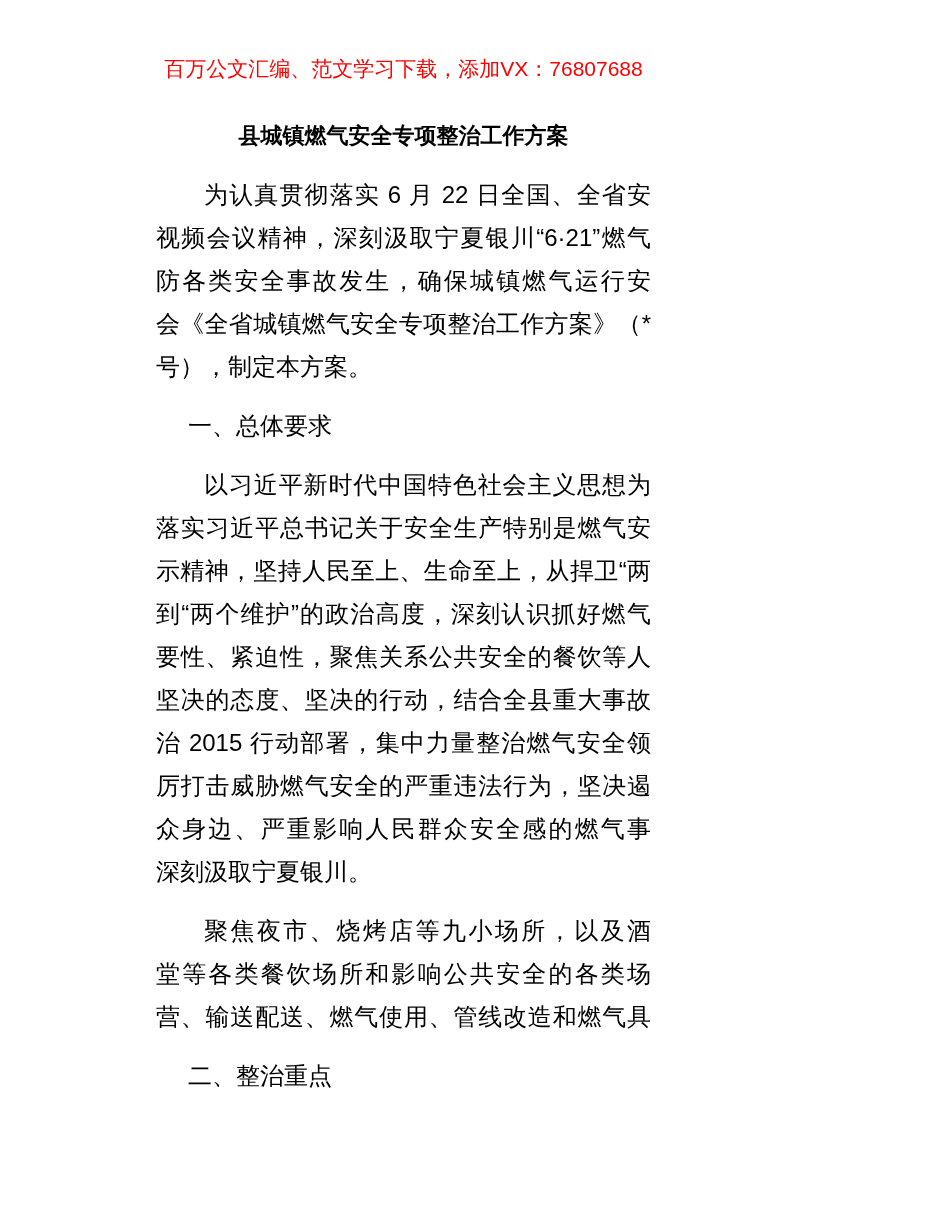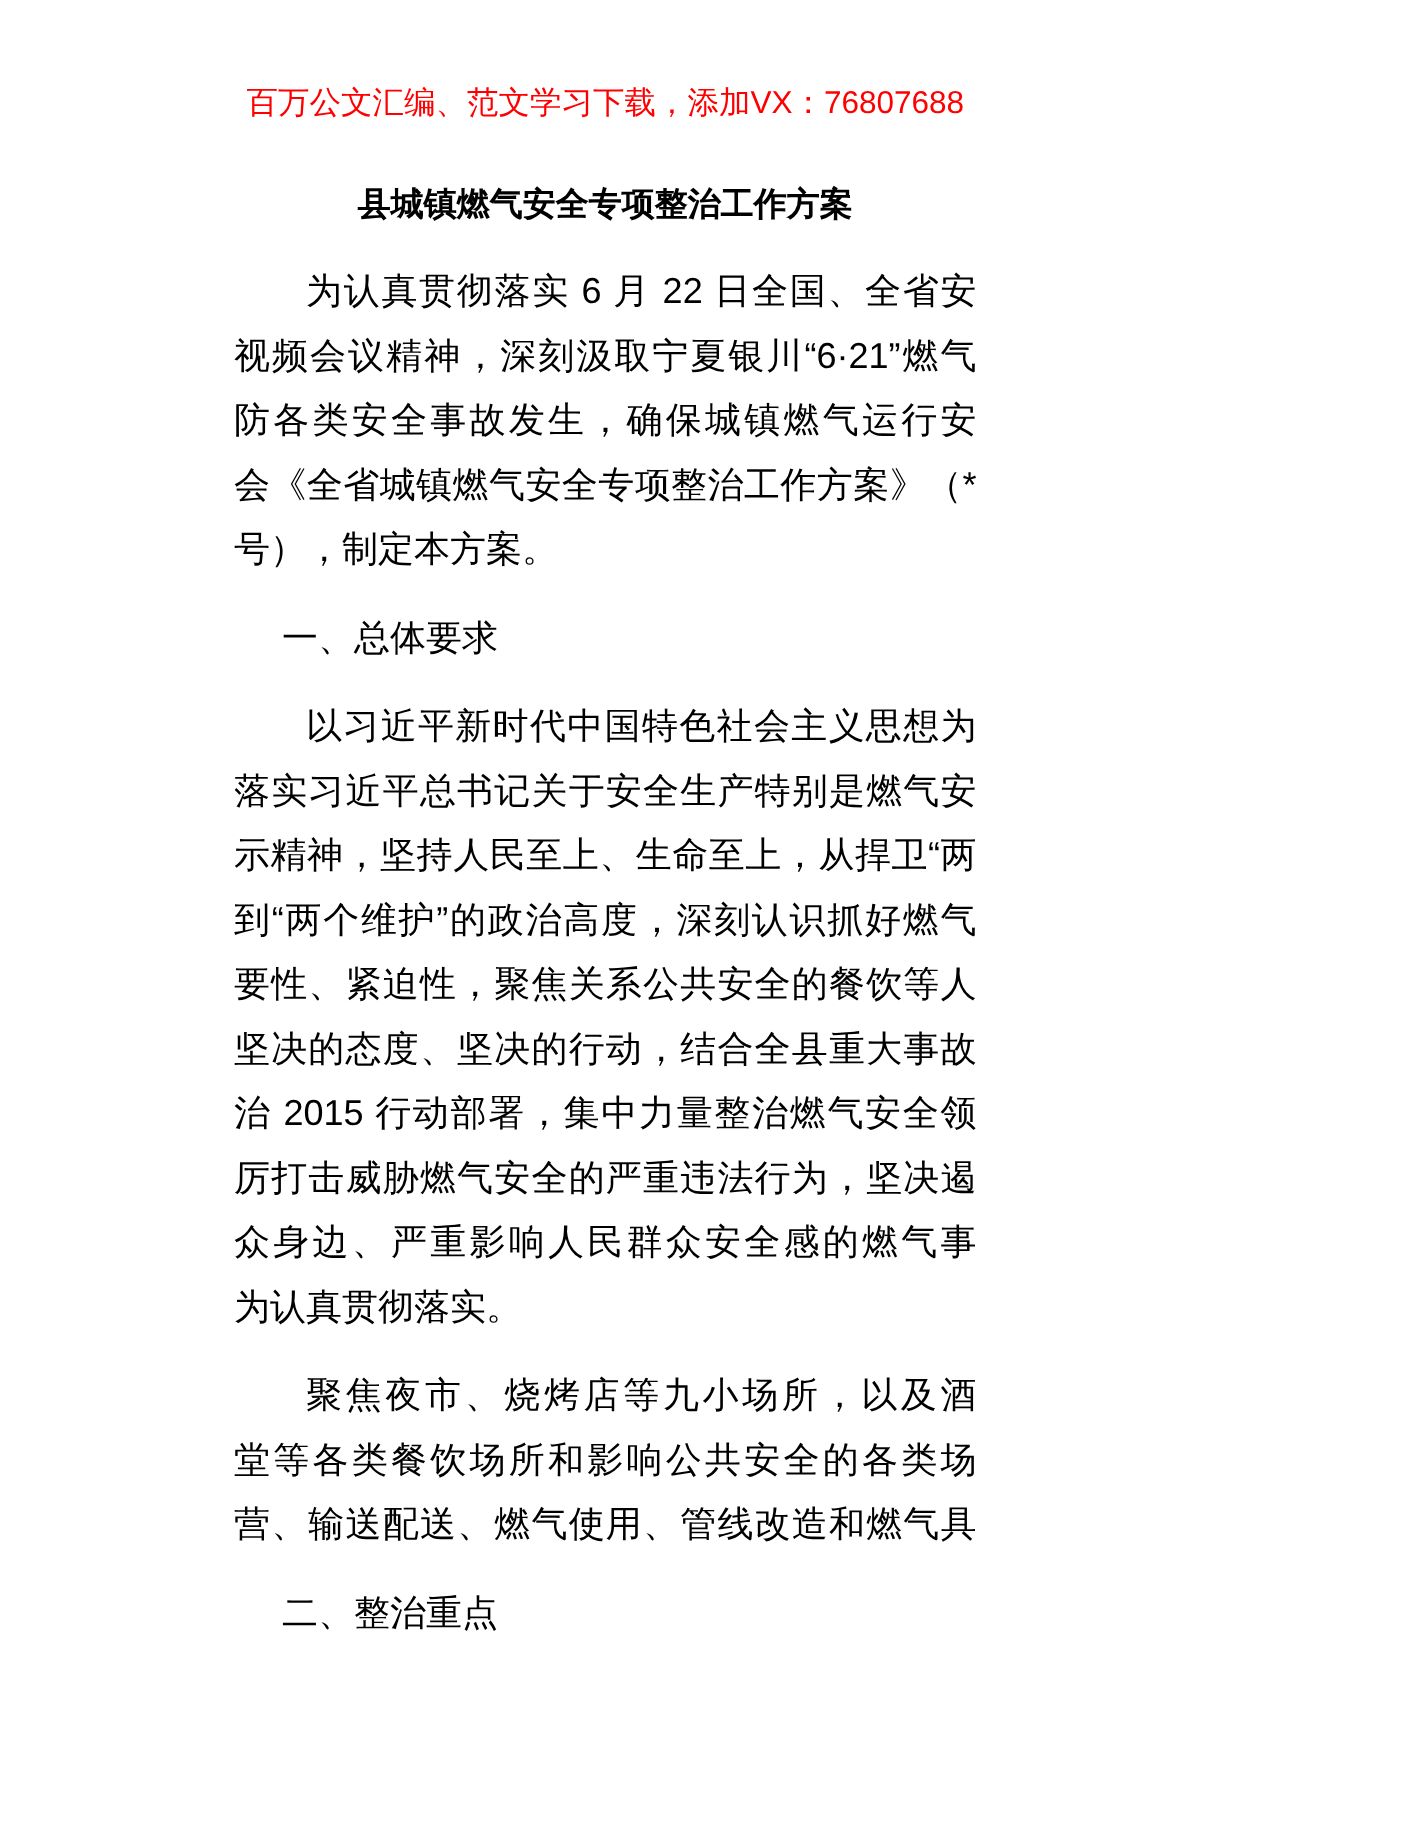--- a/index.html
+++ b/index.html
@@ -75,21 +75,21 @@
       <div class="block paragraph">
         <div class="line jline indent">以习近平新时代中国特色社会主义思想为指导，以及酒店</div>
         <div class="line jline">落实习近平总书记关于安全生产特别是燃气安全工作的重要指</div>
         <div class="line jline">示精神，坚持人民至上、生命至上，从捍卫“两个确立”、做</div>
         <div class="line jline">到“两个维护”的政治高度，深刻认识抓好燃气安全工作的重</div>
         <div class="line jline">要性、紧迫性，聚焦关系公共安全的餐饮等人员密集场所，以</div>
         <div class="line jline">坚决的态度、坚决的行动，结合全县重大事故隐患专项排查整</div>
         <div class="line jline">治 2015 行动部署，集中力量整治燃气安全领域突出问题，严</div>
         <div class="line jline">厉打击威胁燃气安全的严重违法行为，坚决遏制发生在人民群</div>
         <div class="line jline">众身边、严重影响人民群众安全感的燃气事故，促进全县安全</div>
-        <div class="line">为认真贯彻落实。</div>
+        <div class="line">深刻汲取宁夏银川。</div>
       </div>
       <div class="block paragraph">
         <div class="line jline indent">聚焦夜市、烧烤店等九小场所，以及酒店、企事业单位食</div>
         <div class="line jline">堂等各类餐饮场所和影响公共安全的各类场所，突出燃气经</div>
         <div class="line jline">营、输送配送、燃气使用、管线改造和燃气具生产销售等环</div>
       </div>
       <div class="block heading">
         <div class="line">二、整治重点</div>
       </div>
     </div>

